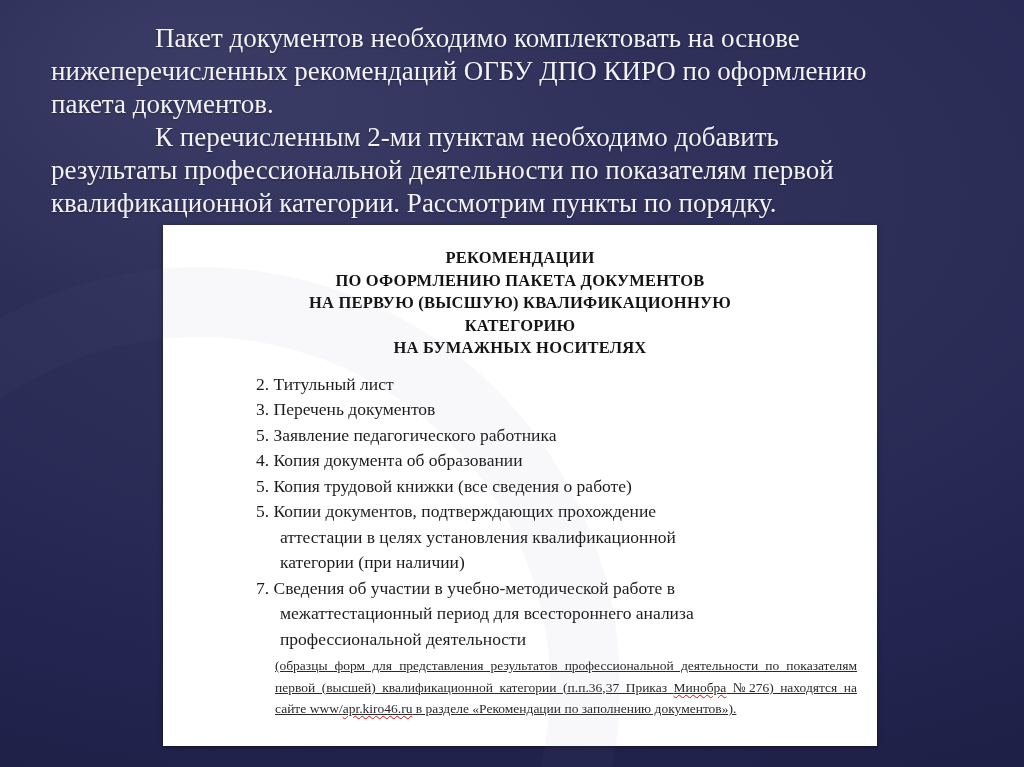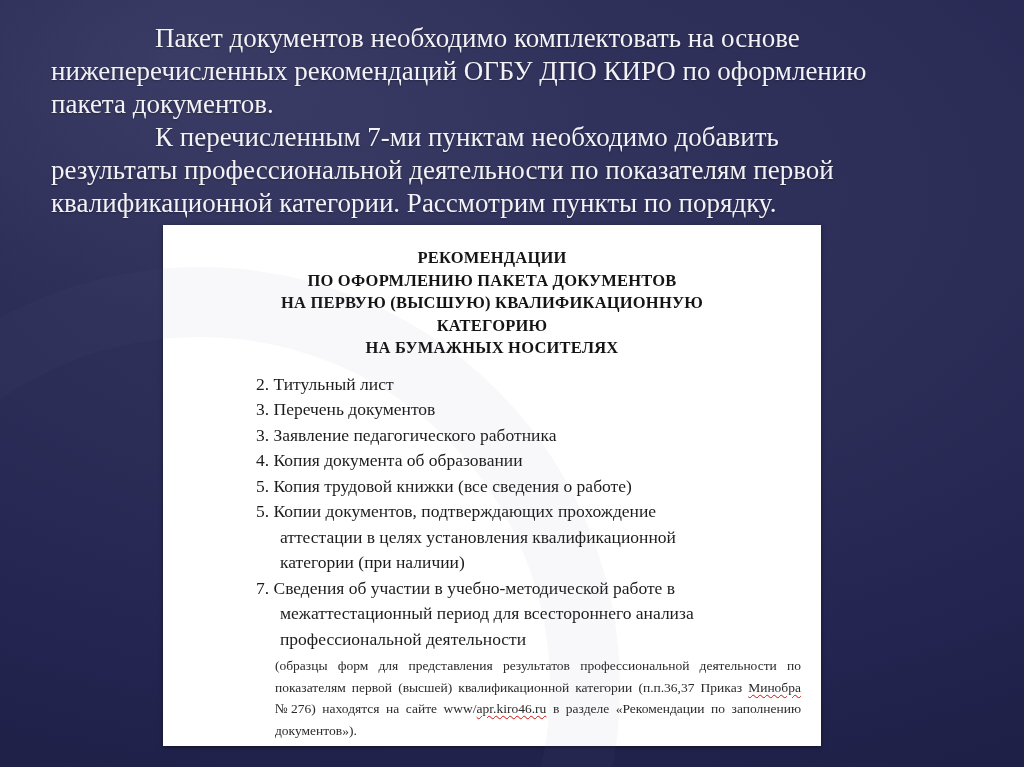--- a/index.html
+++ b/index.html
@@ -41,21 +41,21 @@
   }
   .intro-p {
     margin: 0;
     white-space: pre-line;
     text-indent: 104px;
   }
   .paper {
     position: absolute;
     left: 163px;
     top: 225px;
-    width: 658px;
+    width: 714px;
     height: 521px;
     background: #ffffff;
     color: #1c1c1c;
     box-shadow: 0 1px 4px rgba(0,0,0,0.5);
   }
   .doc-title {
     margin: 22px 30px 0;
     font-size: 16.5px;
     font-weight: bold;
     line-height: 22.5px;
@@ -73,52 +73,53 @@
   .doc-item {
     padding-left: 24px;
     text-indent: -24px;
   }
   .footnote {
     margin: 3px 20px 0 112px;
     font-size: 13.5px;
     line-height: 21.5px;
     text-align: justify;
     color: #2a2a2a;
+    text-decoration: underline;
   }
   .misspelled {
     text-decoration: underline wavy;
     text-decoration-thickness: 1px;
     text-underline-offset: 2px;
   }
 </style>
 </head>
 <body>
 
 <div class="slide">
 
   <div class="intro">
     <p class="intro-p">Пакет документов необходимо комплектовать на основе
 нижеперечисленных  рекомендаций ОГБУ ДПО КИРО по оформлению
 пакета документов.</p>
-    <p class="intro-p">К перечисленным 7-ми пунктам  необходимо добавить
+    <p class="intro-p">К перечисленным 2-ми пунктам  необходимо добавить
 результаты профессиональной деятельности  по показателям первой
 квалификационной категории. Рассмотрим пункты по порядку.</p>
   </div>
 
   <div class="paper">
     <div class="doc-title">РЕКОМЕНДАЦИИ
 ПО ОФОРМЛЕНИЮ ПАКЕТА ДОКУМЕНТОВ
 НА ПЕРВУЮ (ВЫСШУЮ) КВАЛИФИКАЦИОННУЮ
 КАТЕГОРИЮ
 НА БУМАЖНЫХ НОСИТЕЛЯХ</div>
 
     <div class="doc-list">
         <div class="doc-item">2. Титульный лист</div>
         <div class="doc-item">3. Перечень документов</div>
-        <div class="doc-item">3. Заявление педагогического работника</div>
+        <div class="doc-item">5. Заявление педагогического работника</div>
         <div class="doc-item">4. Копия документа об образовании</div>
         <div class="doc-item">5. Копия трудовой книжки (все сведения о работе)</div>
         <div class="doc-item">5. Копии документов, подтверждающих прохождение аттестации в целях установления квалификационной категории (при наличии)</div>
         <div class="doc-item">7. Сведения об участии в учебно-методической работе в межаттестационный период для всестороннего анализа профессиональной деятельности</div>
       </div>
 
     <p class="footnote"><span>(образцы форм для представления  результатов профессиональной деятельности по показателям первой (высшей) квалификационной категории (п.п.36,37 Приказ </span><span class="misspelled" style="text-decoration-color: rgb(204, 17, 17);">Минобра</span><span> №276) находятся на сайте www/</span><span class="misspelled" style="text-decoration-color: rgb(204, 17, 17);">apr.kiro46.ru</span><span> в разделе «Рекомендации по заполнению документов»).</span></p>
   </div>
 
 </div>

